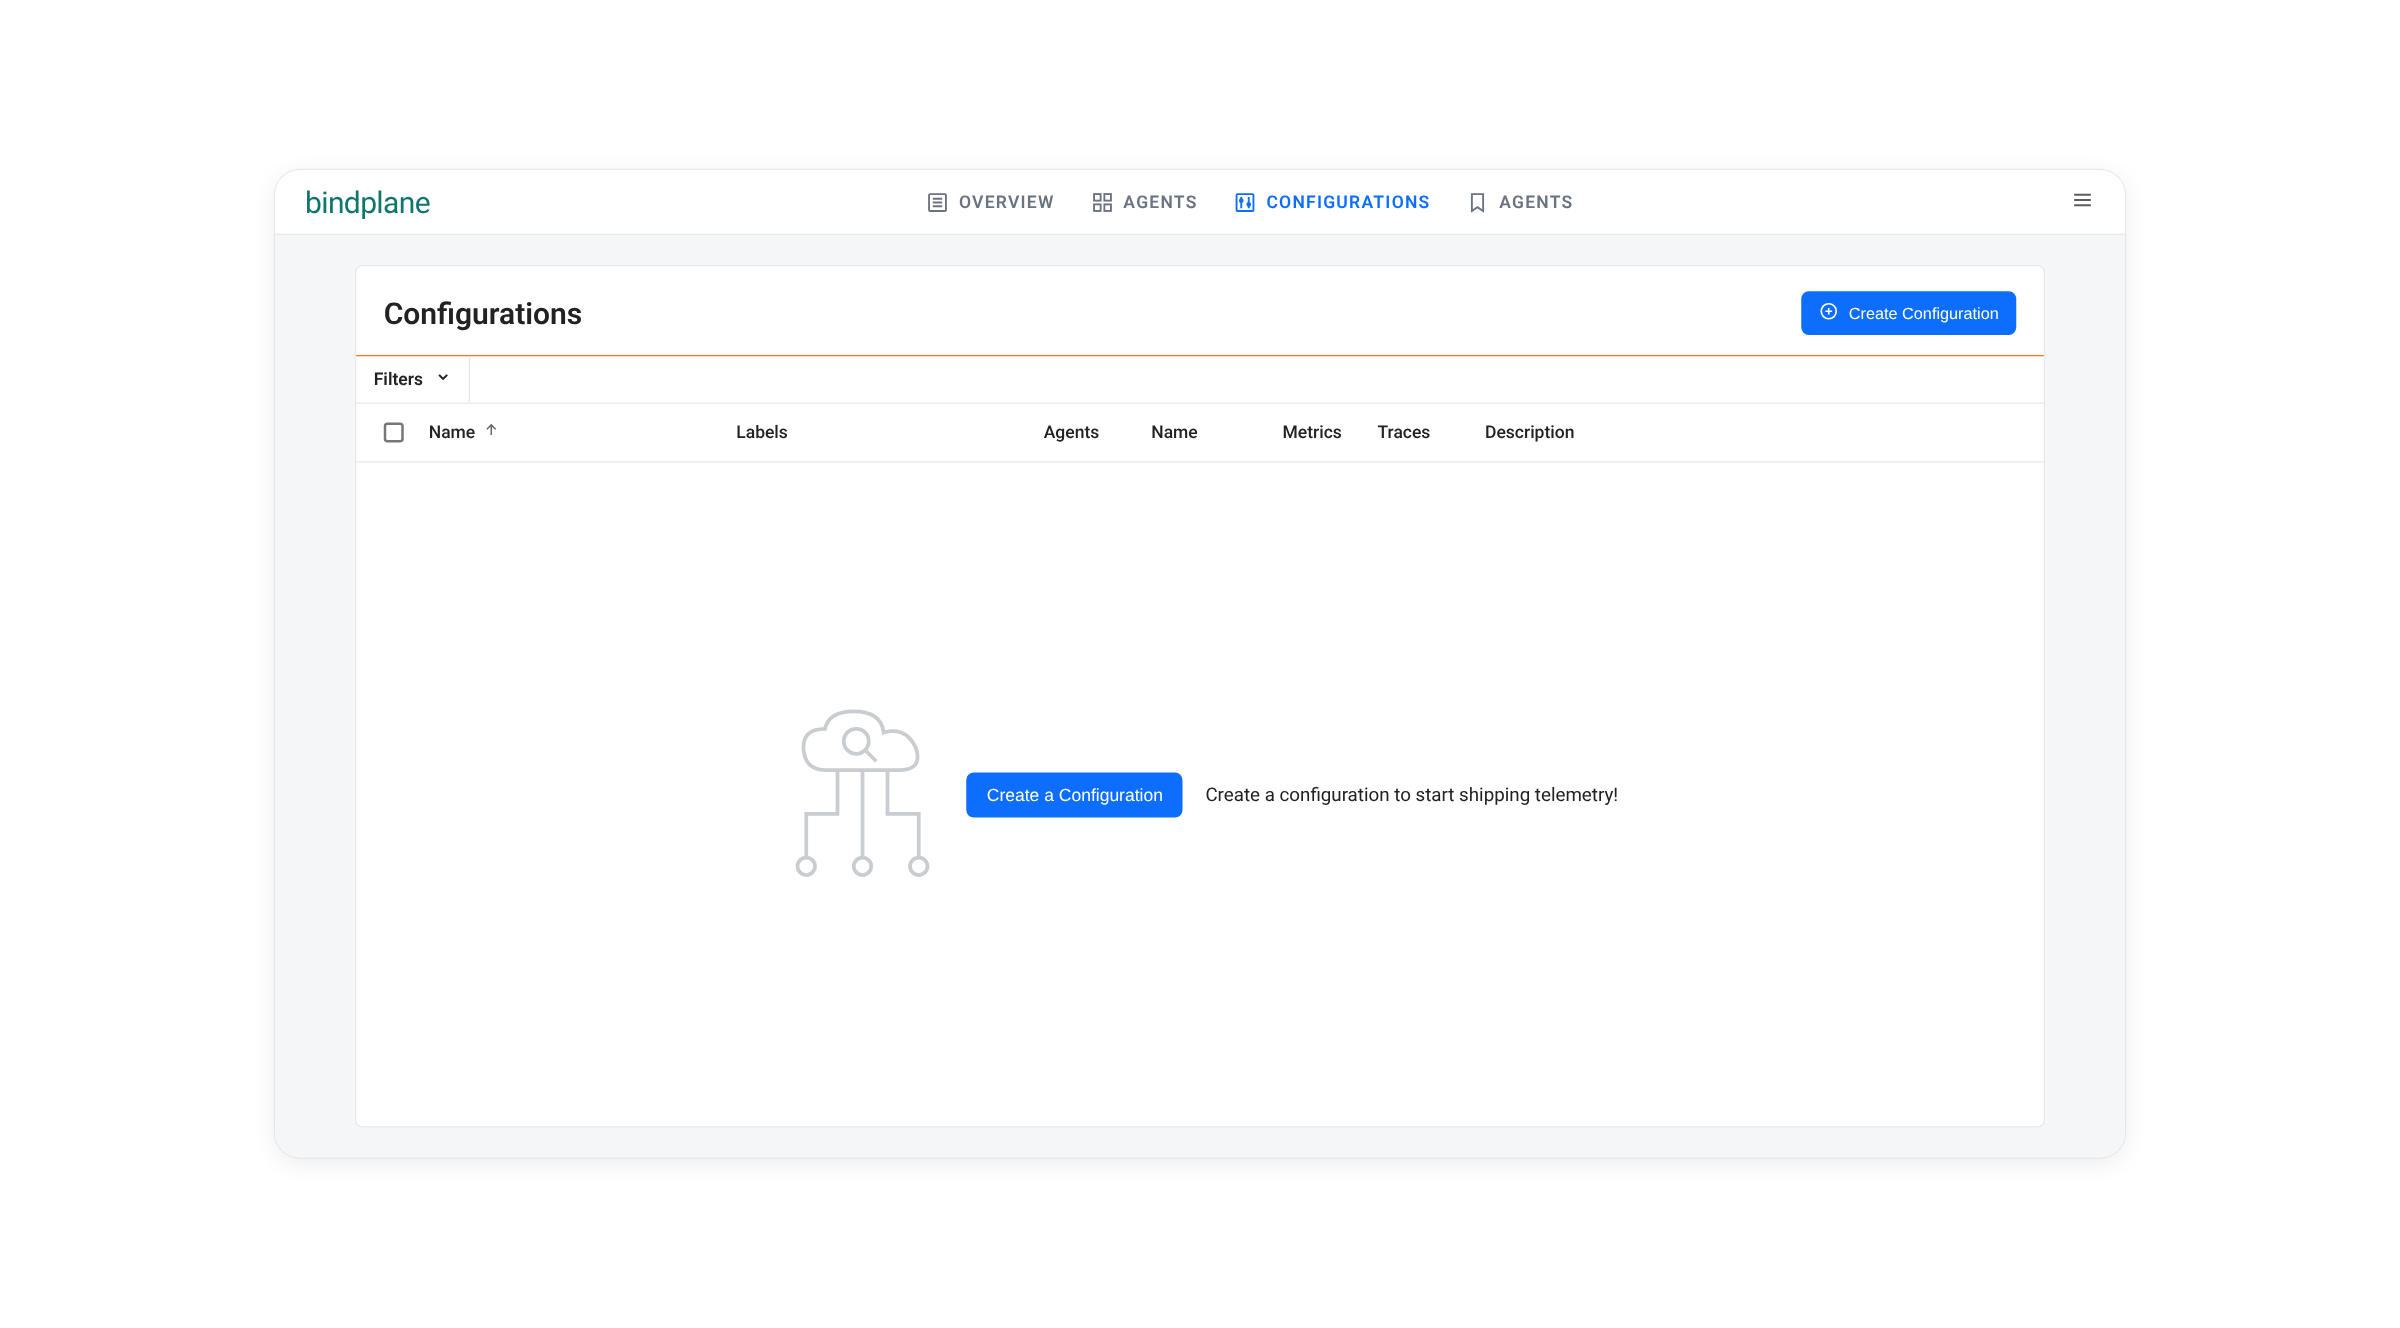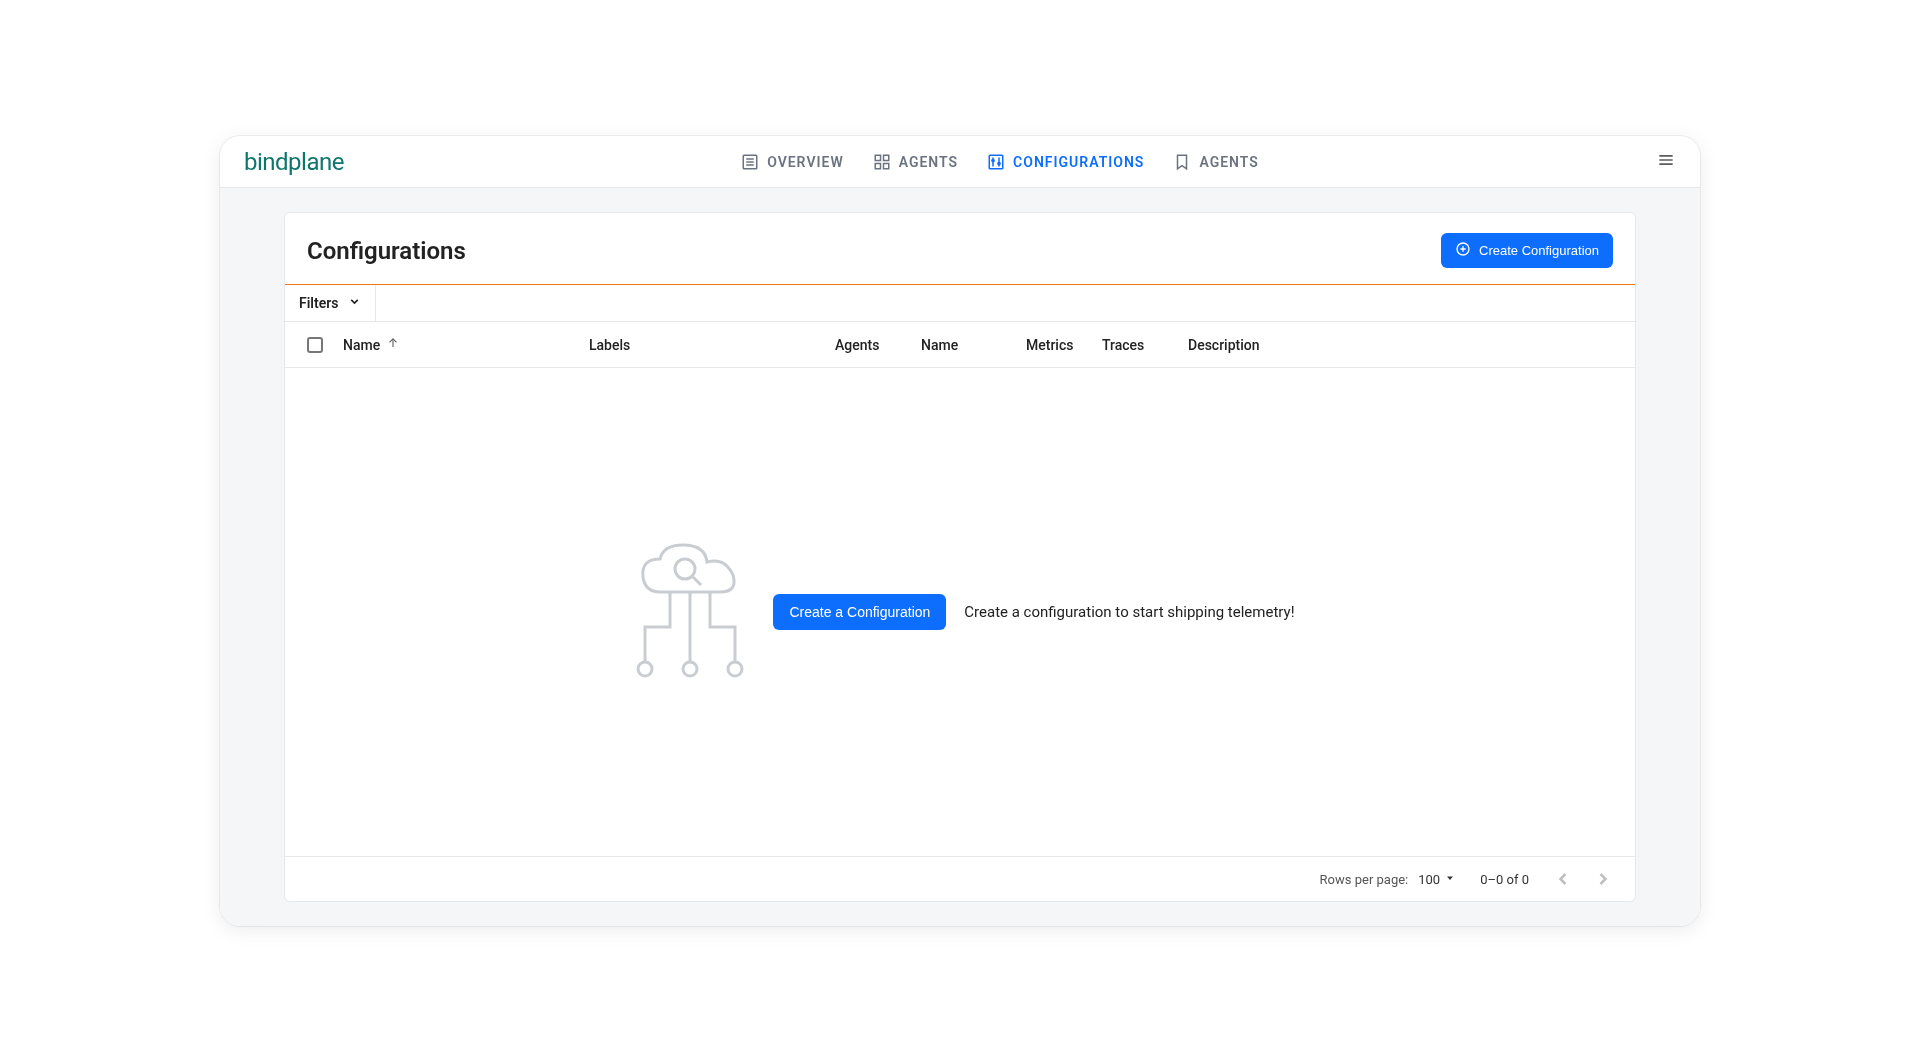--- a/index.html
+++ b/index.html
@@ -379,41 +379,15 @@
             <path d="M 85 55 L 85 90 L 110 90 L 110 125"></path>
             <circle cx="20" cy="132" r="7"></circle>
             <circle cx="65" cy="132" r="7"></circle>
             <circle cx="110" cy="132" r="7"></circle>
           </svg>
         </div>
         <button class="empty-btn">Create a Configuration</button>
         <div class="empty-text">Create a configuration to start shipping telemetry!</div>
       </div>
 
-      <div class="pagination">
-        <div class="rows-per-page">
-          <span>Rows per page:</span>
-          <div class="rows-select">
-            <span>100</span>
-            <span>
-              <svg class="chevron" viewBox="0 0 24 24" fill="currentColor">
-                  <polygon points="6,9 18,9 12,16"></polygon>
-                </svg>
-            </span>
-          </div>
-        </div>
-        <div class="page-range">0–0 of 0</div>
-        <div class="page-nav">
-          <div class="page-arrow">
-            <svg viewBox="0 0 24 24" fill="none" stroke="currentColor" stroke-width="3">
-                <polyline points="15 18 9 12 15 6"></polyline>
-              </svg>
-          </div>
-          <div class="page-arrow">
-            <svg viewBox="0 0 24 24" fill="none" stroke="currentColor" stroke-width="3">
-                <polyline points="9 18 15 12 9 6"></polyline>
-              </svg>
-          </div>
-        </div>
-      </div>
     </div>
   </div>
 </div>
 
 </body></html>

